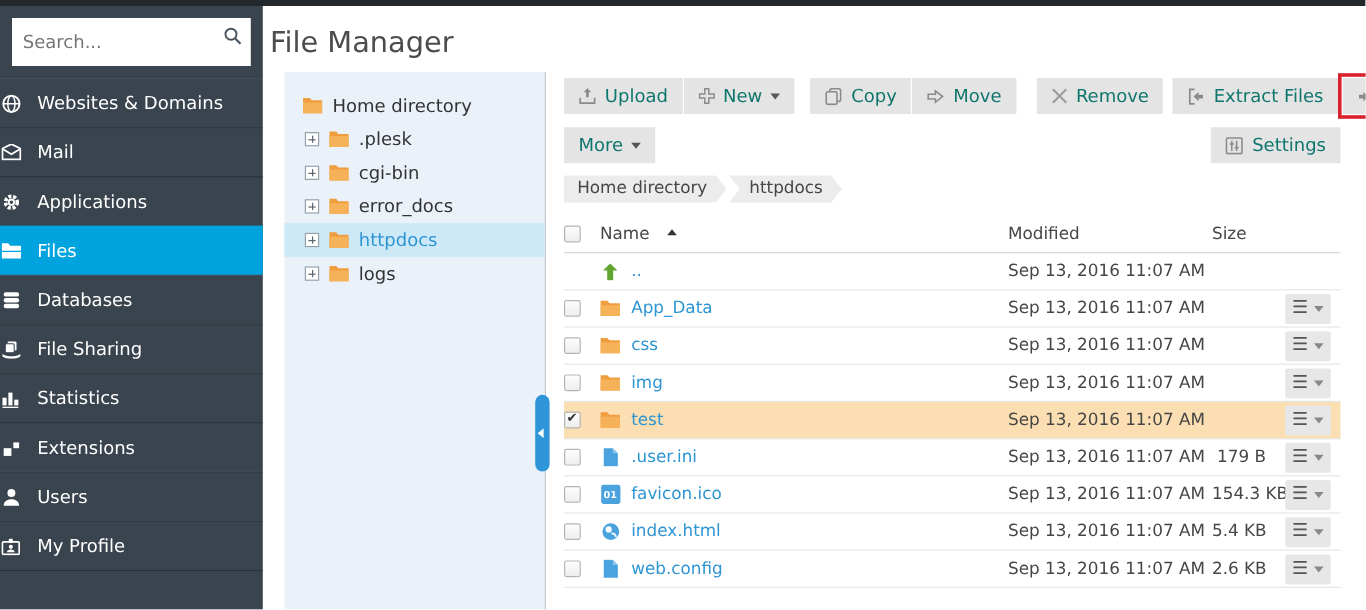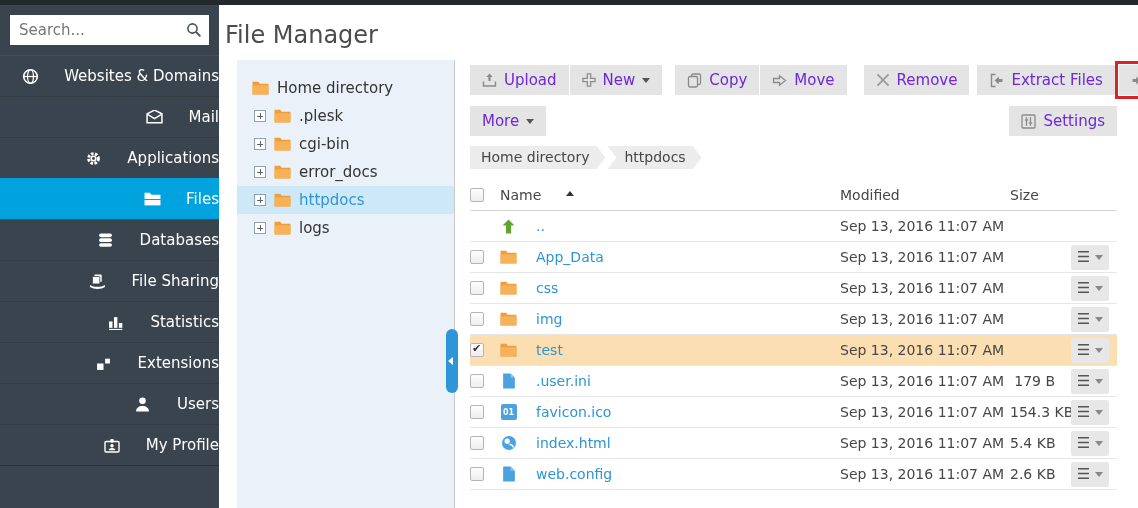--- a/index.html
+++ b/index.html
@@ -8,31 +8,30 @@
     position:relative; background:#fff; overflow:hidden;
     font-family:"DejaVu Sans","Liberation Sans",sans-serif; color:#464646;
   }
   
   .topbar { position:absolute; top:0; left:0; right:0; height:5px; background:#23282d; }
 
   
   .sidebar { position:absolute; top:5px; left:0; width:219px; bottom:0; background:#3a444e; }
   .search-wrap { position:relative; margin:10px; }
   .search-input {
-    width:100%; height:30px; border:none; outline:none; background:#fff;
+    width:100%; height:40px; border:none; outline:none; background:#fff;
     font-family:inherit; font-size:15px; color:#555; padding:0 30px 0 9px;
   }
   .search-icon { position:absolute; right:7px; top:7px; width:16px; height:16px; }
   .side-nav { margin-top:3px; }
   .side-item {
-    height:41px; display:flex; align-items:center; padding-left:20px; gap:25px;
+    height:41px; display:flex; align-items:center; gap:13px;
     color:#fff; font-size:15px; cursor:pointer;
     border-top:1px solid rgba(255,255,255,0.055);
     box-shadow:0 1px 0 rgba(0,0,0,0.28);
-    justify-content:flex-end;
   }
   .side-item.active { background:#00a3dd; border-top-color:transparent; box-shadow:none; }
   .side-icon { width:18px; height:17px; flex:0 0 18px; display:flex; align-items:center; justify-content:center; }
   .side-icon svg { display:block; }
 
   
   .page-title { position:absolute; left:225px; top:21px; font-size:24px; color:#4c4c4c; font-weight:400; }
 
   
   .tree {
@@ -57,21 +56,21 @@
   .tree-handle::after {
     content:""; position:absolute; left:2px; top:28px;
     border:4px solid transparent; border-right:5px solid #fff; border-left:none;
   }
 
   
   .content { position:absolute; left:470px; top:61px; width:647px; }
 
   .btn {
     height:30px; display:inline-flex; align-items:center; gap:7px; padding:0 12px;
-    background:#e4e4e4; border:none; color:#6d28d9; font-size:15px; font-family:inherit; cursor:pointer;
+    background:#e4e4e4; border:none; color:#0f766e; font-size:15px; font-family:inherit; cursor:pointer;
     white-space:nowrap;
   }
   .btn svg { display:block; }
   .caret-down { width:0; height:0; border:4px solid transparent; border-top:5px solid #555; margin-top:4px; }
 
   .toolbar-row1 { display:flex; align-items:center; }
   .toolbar-row2 { display:flex; align-items:center; justify-content:space-between; margin-top:7px; }
   .gap1 { margin-right:1px; } .gapg { margin-right:13px; } .gapm { margin-right:17px; } .gaps { margin-right:8px; }
   .red-box { border:3px solid #d9232b; padding:1px; margin-left:auto; }
 
@@ -86,21 +85,21 @@
     margin-left:2px; padding-left:17px;
     clip-path:polygon(0 0, calc(100% - 9px) 0, 100% 50%, calc(100% - 9px) 100%, 0 100%, 9px 50%);
   }
 
   
   .ftable { margin-top:11px; }
   .thead { display:flex; align-items:center; height:31px; border-bottom:1px solid #d5d5d5; font-size:14px; color:#464646; }
   .trow  { display:flex; align-items:center; height:31px; border-bottom:1px solid #e6e6e6; font-size:14px; }
   .trow.selected { background:#fbdfb2; }
   .c-check { width:30px; display:flex; align-items:center; }
-  .c-name  { flex:1; display:flex; align-items:center; gap:19px; min-width:0; }
+  .c-name  { flex:1; display:flex; align-items:center; gap:9px; min-width:0; }
   .c-mod   { width:170px; color:#464646; }
   .c-size  { width:45px; text-align:right; color:#464646; white-space:nowrap; }
   .c-menu  { width:40px; margin-left:16px; margin-right:6px; display:flex; }
   .sort-up { width:0; height:0; border:4px solid transparent; border-bottom:5px solid #333; margin:-5px 0 2px 6px; }
 
   .cb {
     width:14px; height:14px; border:1px solid #b5b5b5; border-radius:2px;
     background:linear-gradient(#fdfdfd,#eee); position:relative; cursor:pointer; flex:0 0 14px;
   }
   .cb.checked::after { content:"\2714"; position:absolute; left:1px; top:-2px; font-size:11px; color:#333; }

